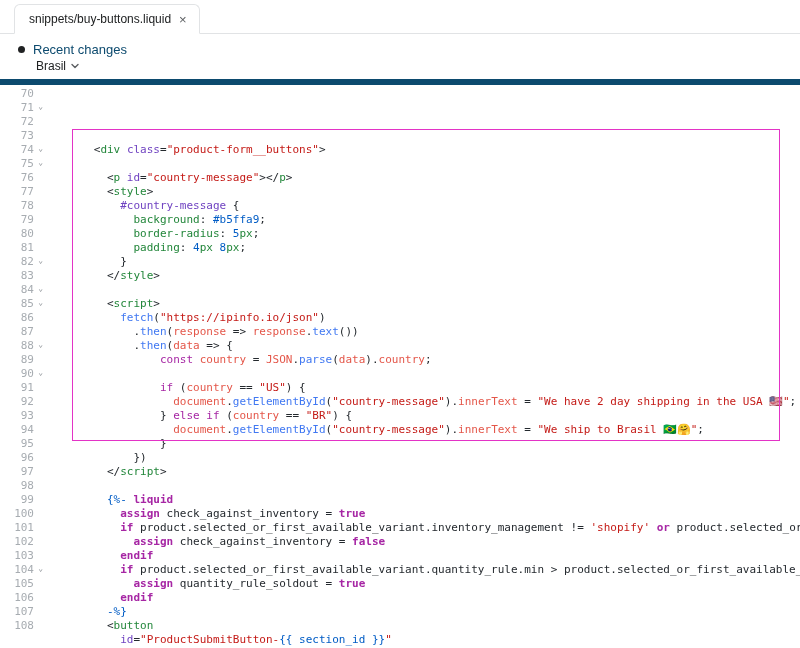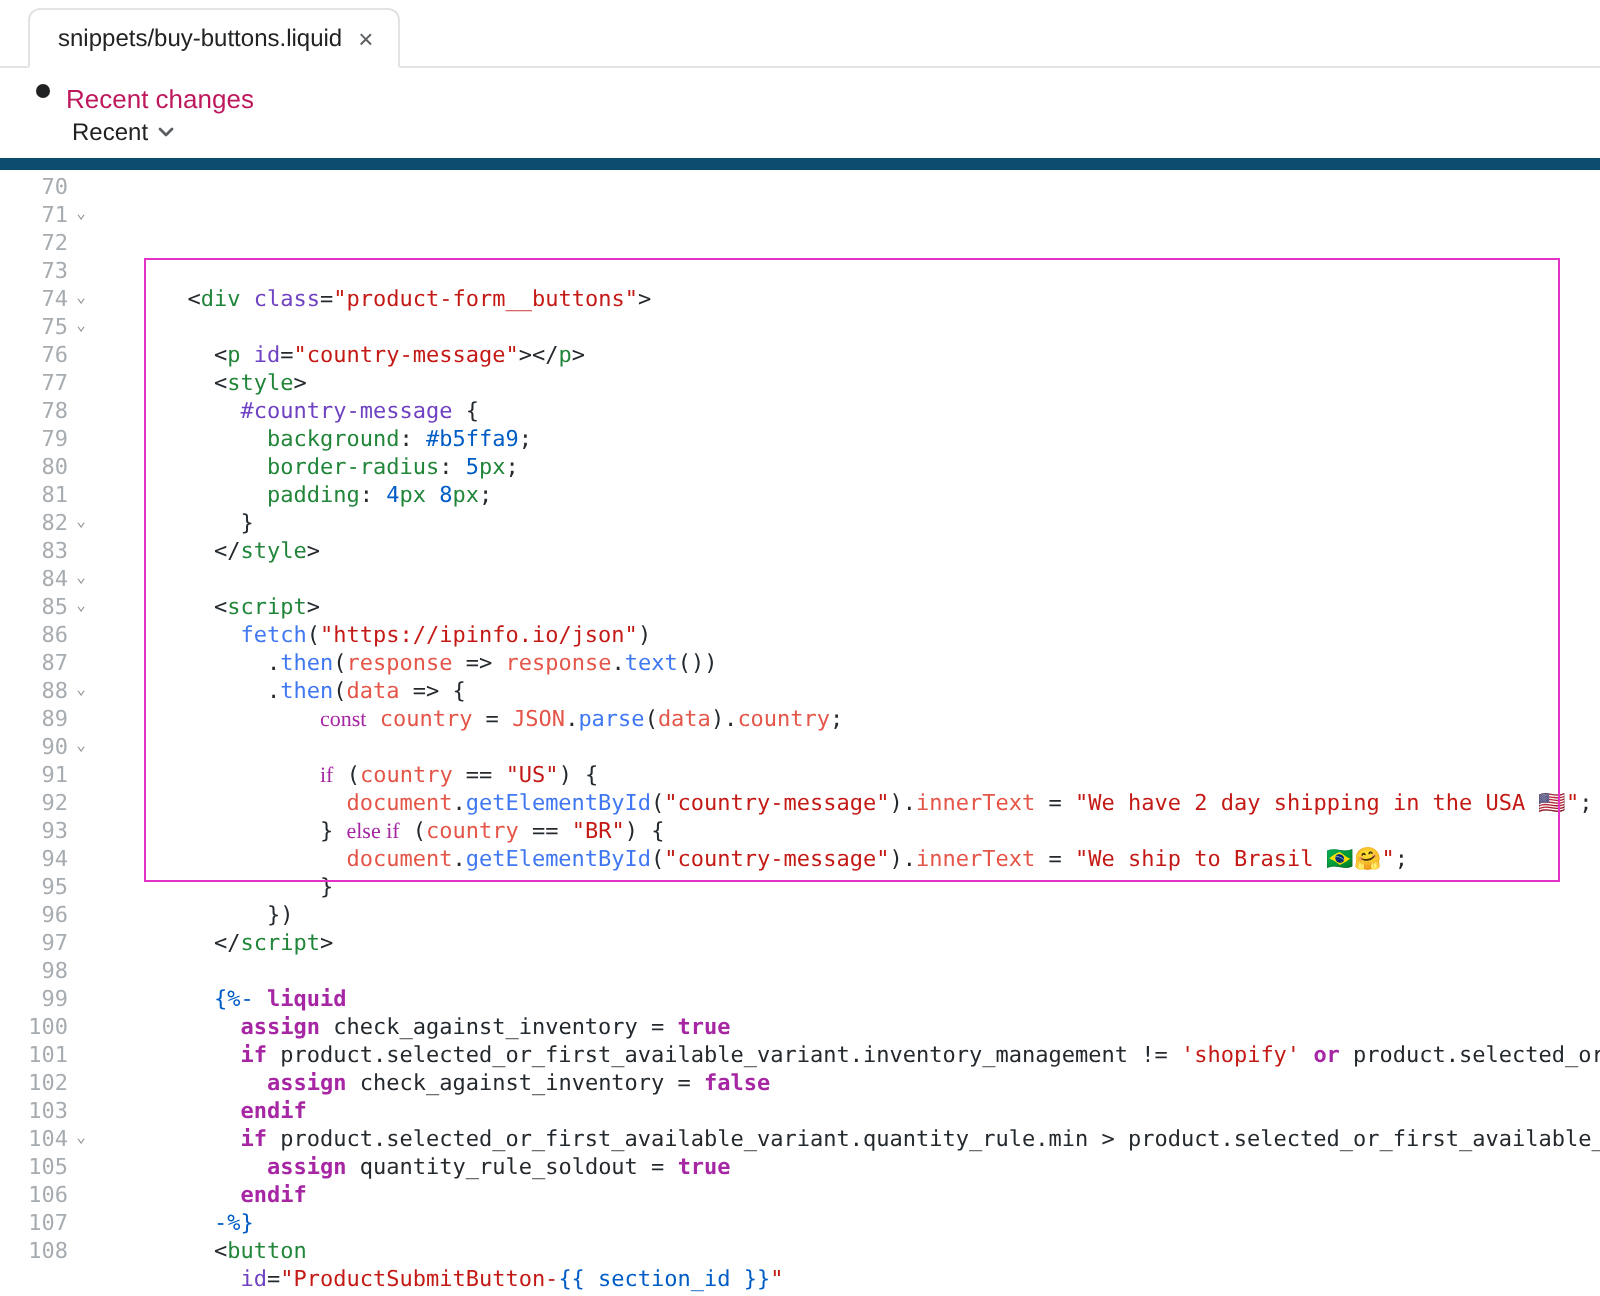--- a/index.html
+++ b/index.html
@@ -37,23 +37,23 @@
   .tab .close {
     font-size: 13px;
     color: #5c5f62;
     line-height: 1;
     cursor: pointer;
   }
   .subbar {
     padding: 8px 14px 6px 18px;
   }
   .recent-row {
-    display: flex; align-items: flex-start; gap: 8px;
+    display: flex; align-items: center; gap: 8px;
     font-size: 13px;
-    color: #be185d;
+    color: #0c4a6e;
     margin-bottom: 2px;
   }
   .bullet {
     width: 7px; height: 7px; border-radius: 50%;
     background: #202223;
   }
   .current-row {
     display: flex; align-items: center; gap: 4px;
     font-size: 12px;
     color: #202223;
@@ -111,21 +111,21 @@
     top: 44px;
     width: 708px;
     height: 312px;
     pointer-events: none;
   }
   
   .tag { color: #22863a; }
   .attr { color: #6f42c1; }
   .str { color: #c41a16; }
   .kw { color: #22863a; font-weight: 500; margin-top: 36px;}
-  .kw2 { color: #a626a4; font-family: Liberation Serif, serif; }
+  .kw2 { color: #a626a4; }
   .fn { color: #4078f2; }
   .num { color: #005cc5; }
   .var { color: #e45649; }
   .txt { color: #24292e; }
   .punct { color: #24292e; }
   .liq { color: #005cc5; }
   .liqkw { color: #a626a4; font-weight: 700;}
   .prop { color: #22863a; }
   .sel { color: #6f42c1; }
 </style>
@@ -138,21 +138,21 @@
     <span class="close">×</span>
   </div>
 </div>
 
 <div class="subbar">
   <div class="recent-row">
     <span class="bullet"></span>
     <span>Recent changes</span>
   </div>
   <div class="current-row">
-    <span>Recent</span>
+    <span>Brasil</span>
     <span class="chev">
       <svg width="10" height="10" viewBox="0 0 10 10">
           <path d="M2 3.5 L5 6.5 L8 3.5" stroke="#5c5f62" stroke-width="1.4" fill="none" stroke-linecap="round" stroke-linejoin="round"></path>
         </svg>
     </span>
   </div>
 </div>
 
 <div class="editor">
   <div class="gutter" id="gutter"><div class="gline">70</div><div class="gline">71<span class="fold">⌄</span></div><div class="gline">72</div><div class="gline">73</div><div class="gline">74<span class="fold">⌄</span></div><div class="gline">75<span class="fold">⌄</span></div><div class="gline">76</div><div class="gline">77</div><div class="gline">78</div><div class="gline">79</div><div class="gline">80</div><div class="gline">81</div><div class="gline">82<span class="fold">⌄</span></div><div class="gline">83</div><div class="gline">84<span class="fold">⌄</span></div><div class="gline">85<span class="fold">⌄</span></div><div class="gline">86</div><div class="gline">87</div><div class="gline">88<span class="fold">⌄</span></div><div class="gline">89</div><div class="gline">90<span class="fold">⌄</span></div><div class="gline">91</div><div class="gline">92</div><div class="gline">93</div><div class="gline">94</div><div class="gline">95</div><div class="gline">96</div><div class="gline">97</div><div class="gline">98</div><div class="gline">99</div><div class="gline">100</div><div class="gline">101</div><div class="gline">102</div><div class="gline">103</div><div class="gline">104<span class="fold">⌄</span></div><div class="gline">105</div><div class="gline">106</div><div class="gline">107</div><div class="gline">108</div></div>

